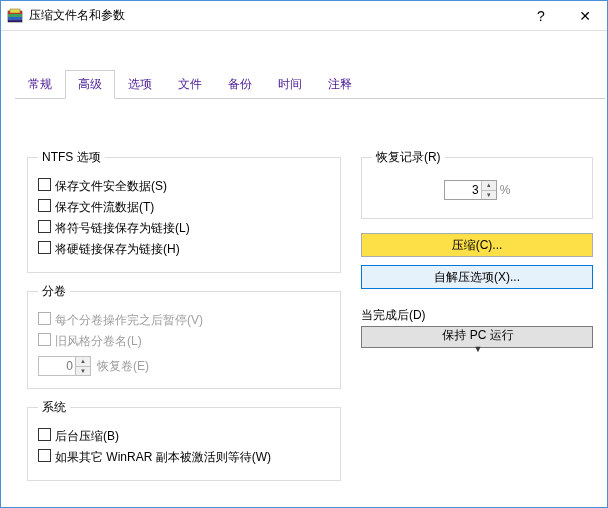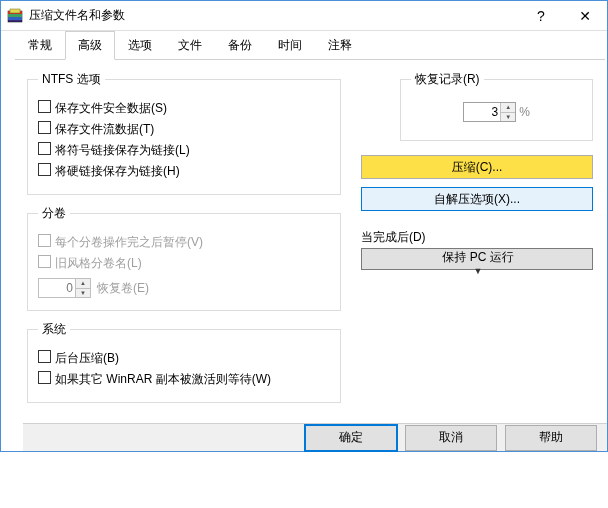--- a/index.html
+++ b/index.html
@@ -6,25 +6,26 @@
     body {
       font-family: "Microsoft YaHei", "SimSun", sans-serif;
       font-size: 12px;
       background: #fff;
       width: 608px;
       height: 508px;
       overflow: hidden;
     }
     .window {
       width: 608px;
-      height: 452px;
+      height: 508px;
       border: 1px solid #4a90d9;
       background: #fff;
       display: flex;
       flex-direction: column;
+      gap: 39px;
     }
     .titlebar {
       height: 30px;
       background: #fff;
       display: flex;
       align-items: center;
       padding-left: 6px;
       border-bottom: 1px solid #e0e0e0;
     }
     .app-icon {
@@ -59,21 +60,21 @@
     .tabbar::after {
       content: "";
       position: absolute;
       left: 14px; right: 2px; bottom: 0;
       height: 1px;
       background: #d0d0d0;
     }
     .tab {
       padding: 5px 12px;
       font-size: 12px;
-      color: #000000;
+      color: #4c1d95;
       border: 1px solid transparent;
       position: relative;
       z-index: 1;
     }
     .tab.active {
       background: #fff;
       border: 1px solid #d0d0d0;
       border-bottom: 1px solid #fff;
     }
     .content {
@@ -208,21 +209,21 @@
       background: #e1e1e1;
       border: 1px solid #adadad;
       font-size: 12px;
       font-family: inherit;
       cursor: pointer;
     }
     .footer-btn.default {
       border: 1px solid #0078d7;
       outline: 1px solid #0078d7;
     }
-    .right-group { margin-bottom: 14px; margin-left: 39px; }
+    .right-group { margin-bottom: 14px; }
   </style>
 </head>
 <body>
 
 <div class="window">
   <div class="titlebar">
     <span class="app-icon">
       <svg width="16" height="16" viewBox="0 0 16 16">
         <rect x="1" y="3" width="14" height="11" fill="#3a2a7a" stroke="#000" stroke-width="0.5"></rect>
         <rect x="1" y="3" width="14" height="3" fill="#c83028"></rect>

